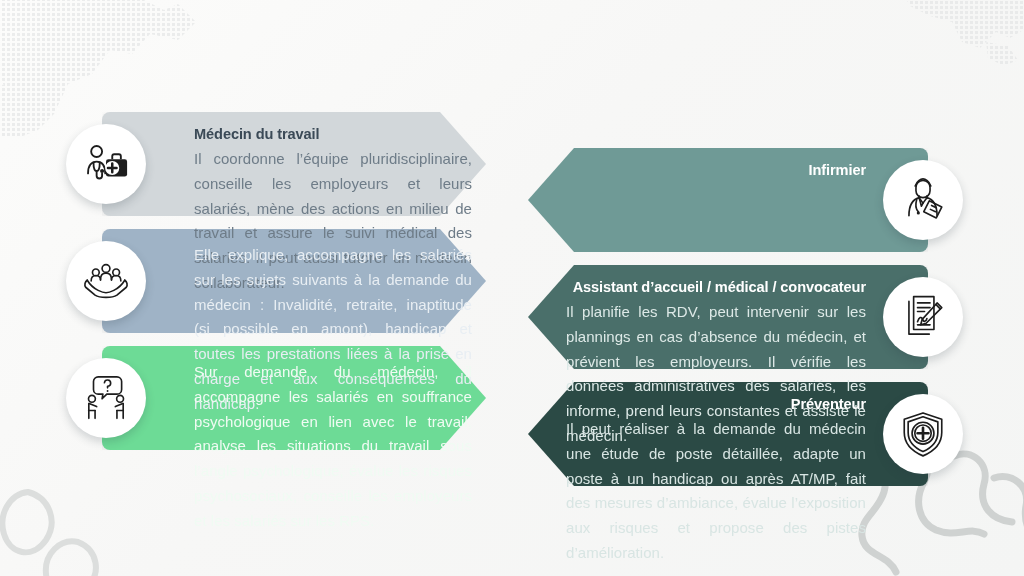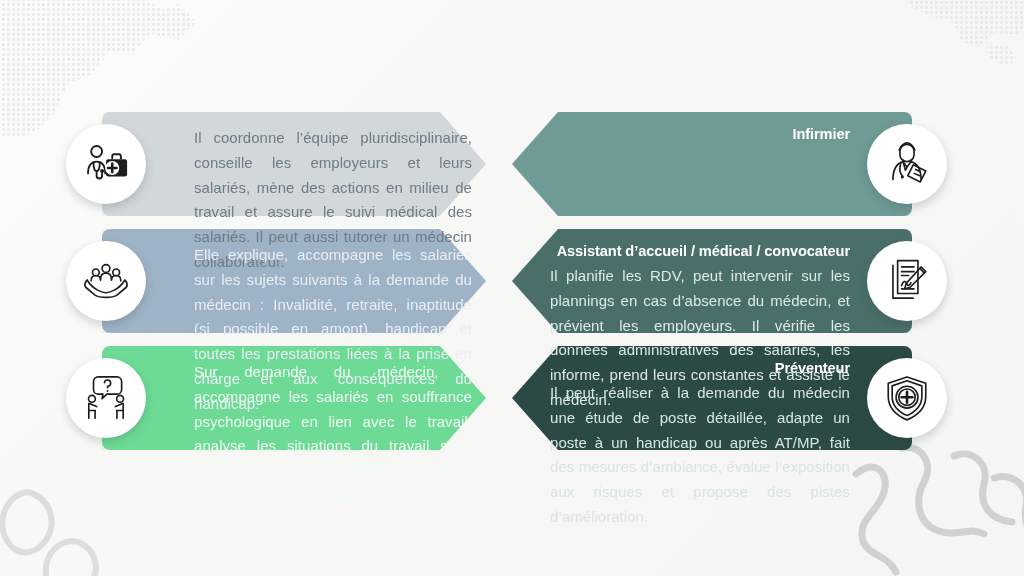--- a/index.html
+++ b/index.html
@@ -40,21 +40,21 @@
   }
   .corner-deco.bl { left: -34px; bottom: -40px; }
   .corner-deco.br { right: -20px; bottom: -42px; }
 
   
   .col {
     position: absolute;
     top: 112px;
   }
   .col-left  { left: 66px; width: 420px; }
-  .col-right { left: 512px; width: 420px; }
+  .col-right { left: 528px; width: 420px; margin-top: 36px; }
 
   
   .card {
     position: relative;
     height: 104px;
     margin-bottom: 13px;
   }
   .card:last-child { margin-bottom: 0; }
 
   .card-shape {
@@ -214,20 +214,21 @@
           </g>
           <g>
             <rect x="32" y="26" width="27" height="22" rx="3" fill="#1d1d1d"></rect>
             <path d="M40 26 L40 22 A2.5 2.5 0 0 1 42.5 19.5 L48.5 19.5 A2.5 2.5 0 0 1 51 22 L51 26" fill="none" stroke="#1d1d1d" stroke-width="2.4"></path>
             <circle cx="40" cy="37" r="9" fill="#ffffff"></circle>
             <path d="M40 31.5 L40 42.5 M34.5 37 L45.5 37" stroke="#1d1d1d" stroke-width="3.2" stroke-linecap="round"></path>
           </g>
         </svg>
       </div>
       <div class="card-body">
+        <div class="card-title" style="color: rgb(59, 74, 87);">Médecin du travail</div>
         <div class="card-desc" style="color: rgb(110, 124, 136);">Il coordonne l’équipe pluridisciplinaire, conseille les employeurs et leurs salariés, mène des actions en milieu de travail et assure le suivi médical des salariés. Il peut aussi tutorer un médecin collaborateur.</div>
       </div>
     </div>
 
     <div class="card card-left">
       <div class="card-shape" style="background:#9fb3c6"></div>
       <div class="icon-bubble">
         <svg viewBox="0 0 64 64" aria-hidden="true">
           <g fill="none" stroke="#1d1d1d" stroke-width="2.1" stroke-linecap="round" stroke-linejoin="round">
             <circle cx="32" cy="16" r="5"></circle>

